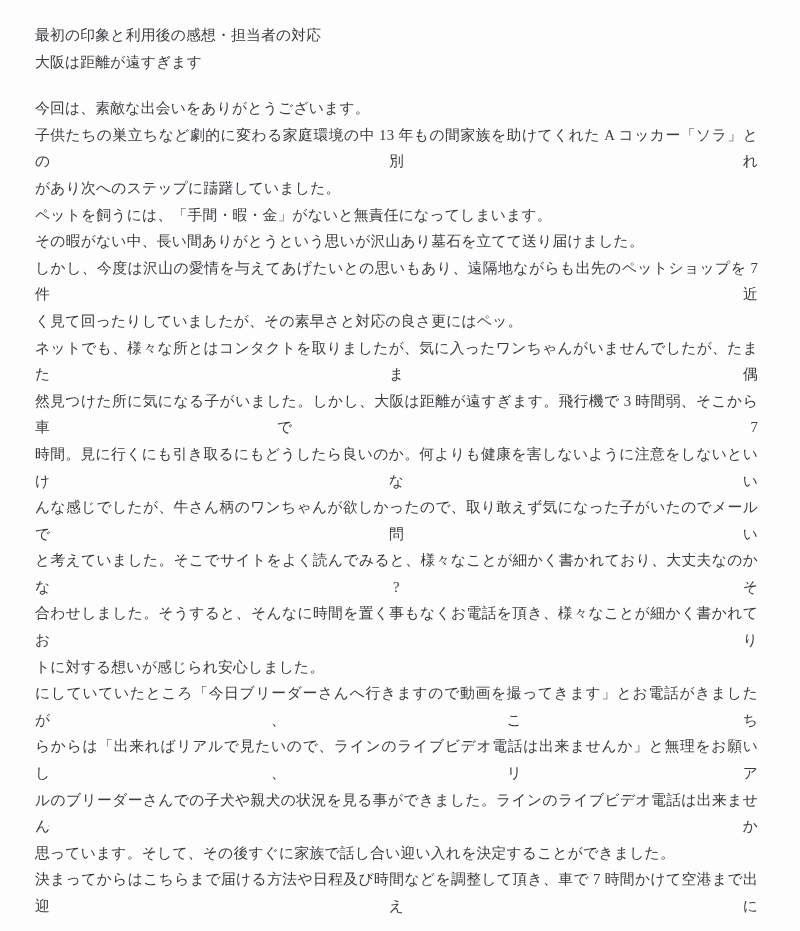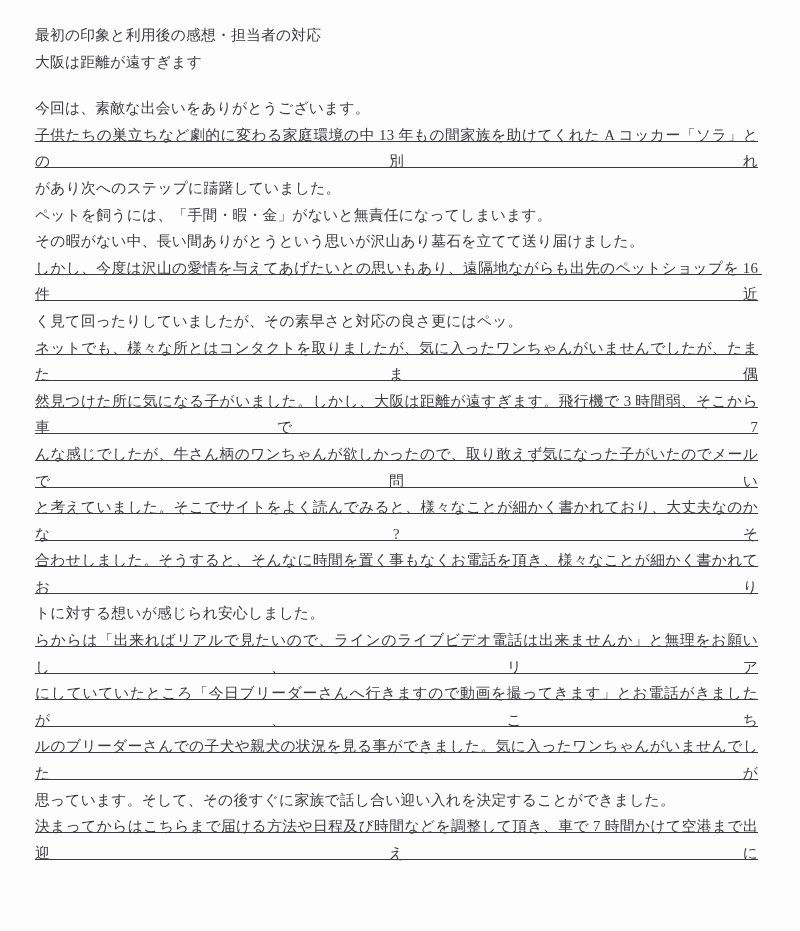--- a/index.html
+++ b/index.html
@@ -26,21 +26,20 @@
     letter-spacing: 0.2px;
     white-space: pre-wrap;
     text-align: left;
     min-height: 26.6px;
   }
   
   .line.full {
     text-align: justify;
     text-align-last: justify;
     text-justify: inter-character;
-    text-decoration: underline;
   }
   .title-block { margin: 0; }
   .body-block { margin-top: 20px; }
   .scan-dot {
     position: absolute;
     width: 2px;
     height: 2px;
     border-radius: 50%;
     background: #e5b8b8;
     opacity: 0.7;
@@ -53,29 +52,30 @@
   <div class="title-block">
     <div class="line">最初の印象と利用後の感想・担当者の対応</div>
     <div class="line">大阪は距離が遠すぎます</div>
   </div>
   <div class="body-block">
     <div class="line">今回は、素敵な出会いをありがとうございます。</div>
     <div class="line full">子供たちの巣立ちなど劇的に変わる家庭環境の中 13 年もの間家族を助けてくれた A コッカー「ソラ」との別れ</div>
     <div class="line">があり次へのステップに躊躇していました。</div>
     <div class="line">ペットを飼うには、「手間・暇・金」がないと無責任になってしまいます。</div>
     <div class="line">その暇がない中、長い間ありがとうという思いが沢山あり墓石を立てて送り届けました。</div>
-    <div class="line full">しかし、今度は沢山の愛情を与えてあげたいとの思いもあり、遠隔地ながらも出先のペットショップを 16 件近</div>
+    <div class="line full">しかし、今度は沢山の愛情を与えてあげたいとの思いもあり、遠隔地ながらも出先のペットショップを 7 件近</div>
     <div class="line">く見て回ったりしていましたが、その素早さと対応の良さ更にはペッ。</div>
     <div class="line full">ネットでも、様々な所とはコンタクトを取りましたが、気に入ったワンちゃんがいませんでしたが、たまたま偶</div>
     <div class="line full">然見つけた所に気になる子がいました。しかし、大阪は距離が遠すぎます。飛行機で 3 時間弱、そこから車で 7</div>
+    <div class="line full">時間。見に行くにも引き取るにもどうしたら良いのか。何よりも健康を害しないように注意をしないといけない</div>
     <div class="line full">んな感じでしたが、牛さん柄のワンちゃんが欲しかったので、取り敢えず気になった子がいたのでメールで問い</div>
     <div class="line full">と考えていました。そこでサイトをよく読んでみると、様々なことが細かく書かれており、大丈夫なのかな?そ</div>
     <div class="line full">合わせしました。そうすると、そんなに時間を置く事もなくお電話を頂き、様々なことが細かく書かれており</div>
     <div class="line">トに対する想いが感じられ安心しました。</div>
+    <div class="line full">にしていていたところ「今日ブリーダーさんへ行きますので動画を撮ってきます」とお電話がきましたが、こち</div>
     <div class="line full">らからは「出来ればリアルで見たいので、ラインのライブビデオ電話は出来ませんか」と無理をお願いし、リア</div>
-    <div class="line full">にしていていたところ「今日ブリーダーさんへ行きますので動画を撮ってきます」とお電話がきましたが、こち</div>
-    <div class="line full">ルのブリーダーさんでの子犬や親犬の状況を見る事ができました。気に入ったワンちゃんがいませんでしたが</div>
+    <div class="line full">ルのブリーダーさんでの子犬や親犬の状況を見る事ができました。ラインのライブビデオ電話は出来ませんか</div>
     <div class="line">思っています。そして、その後すぐに家族で話し合い迎い入れを決定することができました。</div>
     <div class="line full">決まってからはこちらまで届ける方法や日程及び時間などを調整して頂き、車で 7 時間かけて空港まで出迎えに</div>
 
   </div>
   <div class="scan-dot" style="left:48px; top:825px;"></div>
 </div>
 
 </body></html>

